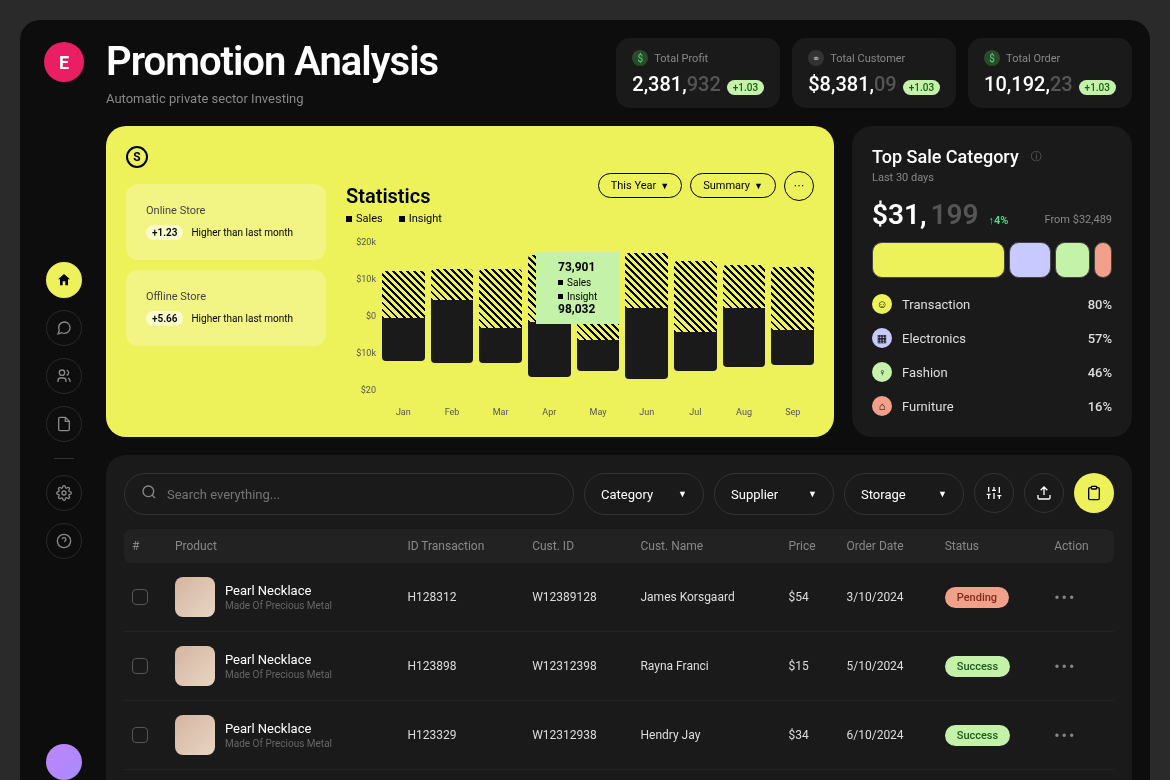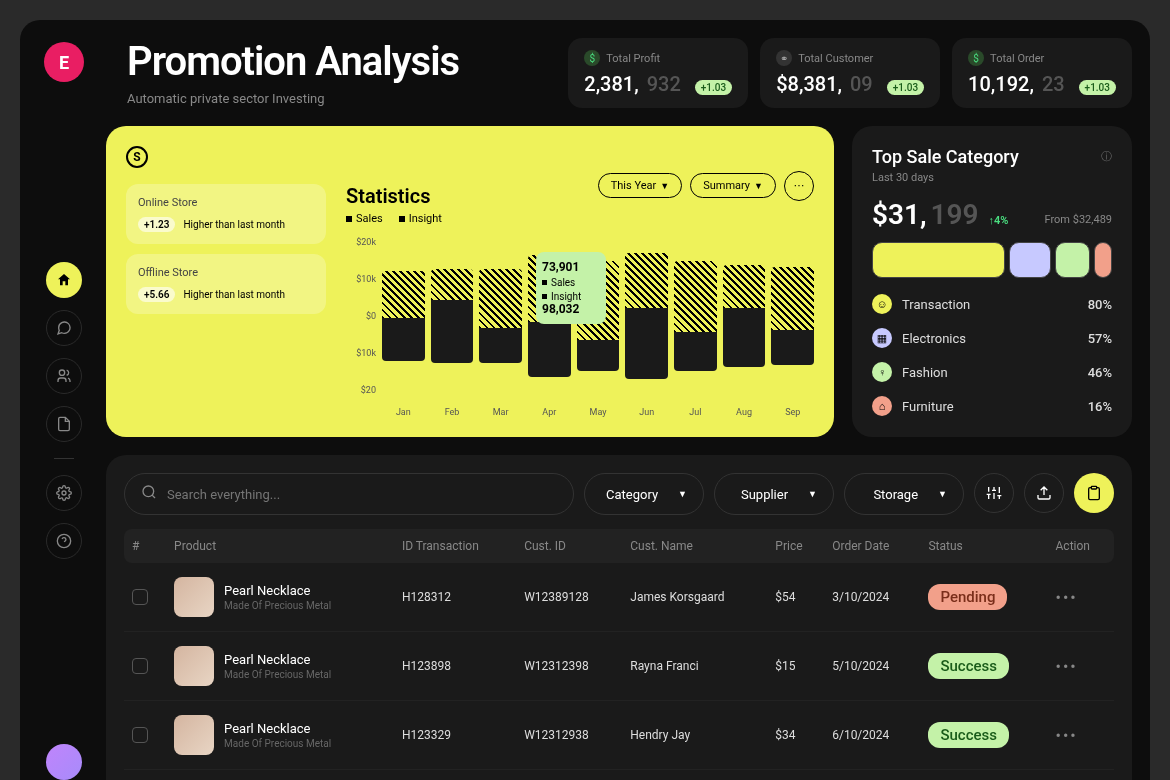--- a/index.html
+++ b/index.html
@@ -6,38 +6,38 @@
 body { background:#2a2a2a; display:flex; justify-content:center; align-items:center; min-height:100vh; padding:20px; }
 .app { width:1170px; height:780px; background:#0d0d0d; border-radius:20px; display:flex; overflow:hidden; padding:18px 18px 0 18px; gap:16px; }
 .sidebar { width:52px; display:flex; flex-direction:column; align-items:center; gap:20px; padding-top:4px; }
 .logo { width:40px; height:40px; background:#e91e63; border-radius:50%; display:flex; align-items:center; justify-content:center; color:#fff; font-weight:bold; font-size:18px; }
 .nav-icons { display:flex; flex-direction:column; gap:12px; margin-top:160px; }
 .nav-icon { width:36px; height:36px; border-radius:50%; display:flex; align-items:center; justify-content:center; color:#888; cursor:pointer; border:1px solid #2a2a2a; }
 .nav-icon.active { background:#eef25a; color:#000; border:none; }
 .nav-divider { width:20px; height:1px; background:#333; margin:4px auto; }
 .avatar { width:36px; height:36px; border-radius:50%; background:linear-gradient(135deg,#c084fc,#a78bfa); margin-top:auto; margin-bottom:20px; }
 .main { flex:1; display:flex; flex-direction:column; gap:18px; overflow:hidden; }
-.header { display:flex; justify-content:space-between; align-items:flex-start; gap:20px;margin-left:21px; }
+.header { display:flex; justify-content:space-between; align-items:flex-start; gap:20px; }
 .title-block h1 { color:#fff; font-size:40px; font-weight:600; letter-spacing:-1px; }
 .title-block p { color:#888; font-size:13px; margin-top:6px; }
 .stats-row { display:flex; gap:12px; }
 .stat-card { background:#1a1a1a; border-radius:14px; padding:12px 16px; min-width:130px; }
 .stat-label { display:flex; align-items:center; gap:6px; color:#888; font-size:11px; margin-bottom:6px; }
 .stat-label-icon { width:16px; height:16px; border-radius:50%; display:flex; align-items:center; justify-content:center; font-size:10px; }
-.stat-value { color:#fff; font-size:20px; font-weight:500; display:flex; align-items:baseline; gap:8px; }
+.stat-value { color:#fff; font-size:20px; font-weight:500; display:flex; align-items:baseline; gap:0; }
 .stat-value .dim { color:#555; }
 .stat-badge { background:#c4f2a8; color:#1a5c1a; font-size:10px; padding:2px 6px; border-radius:10px; margin-left:6px; font-weight:500; }
 .content-row { display:flex; gap:18px; }
 .yellow-panel { background:#eef25a; border-radius:20px; padding:20px; flex:1; display:flex; gap:20px; }
 .store-section { width:200px; }
 .store-header { display:flex; align-items:flex-start; gap:8px; margin-bottom:16px; }
 .store-header-icon { width:22px; height:22px; border:2px solid #000; border-radius:50%; display:flex; align-items:center; justify-content:center; font-size:12px; font-weight:bold; flex-shrink:0; }
 .store-header h3 { font-size:14px; font-weight:600; }
 .store-header p { font-size:10px; color:#555; margin-top:2px; }
-.store-card { background:rgba(255,255,255,0.25); border-radius:12px; padding:12px; margin-bottom:10px; }
+.store-card { background:rgba(255,255,255,0.25); border-radius:12px; padding:20px; margin-bottom:10px; }
 .store-card-label { font-size:11px; color:#444; margin-bottom:4px; }
 .store-card-value { font-size:22px; font-weight:700; }
 .store-card-footer { display:flex; align-items:center; gap:8px; margin-top:8px; font-size:10px; }
 .store-pill { background:rgba(255,255,255,0.6); padding:2px 6px; border-radius:8px; font-weight:600; }
 .chart-section { flex:1; }
 .chart-header { display:flex; justify-content:space-between; align-items:center; margin-bottom:12px; }
 .chart-title h3 { font-size:20px; font-weight:600;margin-top:38px; }
 .legend { display:flex; gap:16px; font-size:11px; margin-top:4px; }
 .legend-item { display:flex; align-items:center; gap:4px; }
 .legend-dot { width:6px; height:6px; }
@@ -45,55 +45,55 @@
 .chart-btn { border:1.5px solid #000; border-radius:20px; padding:5px 12px; font-size:11px; background:transparent; display:flex; align-items:center; gap:4px; cursor:pointer; }
 .chart-btn.icon { width:30px; height:30px; padding:0; justify-content:center; border-radius:50%; }
 .chart { position:relative; height:180px; margin-top:10px; }
 .y-axis { position:absolute; left:0; top:0; bottom:22px; width:30px; display:flex; flex-direction:column; justify-content:space-between; font-size:9px; color:#555; text-align:right; }
 .chart-bars { position:absolute; left:36px; right:0; top:0; bottom:22px; display:flex; gap:6px; align-items:center; }
 .bar-col { flex:1; height:100%; display:flex; flex-direction:column; justify-content:center; position:relative; }
 .bar-top { background:repeating-linear-gradient(45deg,#000 0 2px,transparent 2px 5px); border-radius:4px 4px 0 0; }
 .bar-bot { background:#1a1a1a; border-radius:0 0 4px 4px; }
 .x-axis { position:absolute; left:36px; right:0; bottom:0; display:flex; gap:6px; font-size:9px; color:#555; }
 .x-axis span { flex:1; text-align:center; }
-.tooltip { position:absolute; background:#c4f2a8; border-radius:8px; padding:8px 6px; font-size:10px; top:15px; left:190px; z-index:10; min-width:70px; }
+.tooltip { position:absolute; background:#c4f2a8; border-radius:0; padding:8px 22px; font-size:10px; top:15px; left:190px; z-index:10; min-width:70px; }
 .tooltip .tval { font-weight:700; font-size:12px; }
 .tooltip .trow { display:flex; align-items:center; gap:4px; margin-top:3px; }
 .tooltip .tdot { width:5px; height:5px; background:#000; }
 .side-panel { width:280px; background:#1a1a1a; border-radius:20px; padding:20px; }
-.side-panel h3 { color:#fff; font-size:18px; font-weight:500; display:flex; align-items:center; gap:12px;justify-content:space-between; }
+.side-panel h3 { color:#fff; font-size:18px; font-weight:500; display:flex; align-items:center; gap:12px; }
 .side-panel .sub { color:#888; font-size:11px; margin-top:4px; }
 .big-value { color:#fff; font-size:28px; font-weight:600; margin-top:14px; display:flex; align-items:baseline; gap:4px; }
 .big-value .dim { color:#555; }
 .growth { color:#4ade80; font-size:11px; margin-left:6px; }
 .from-text { color:#888; font-size:11px; text-align:right; margin-top:-18px; }
 .color-bar { display:flex; gap:4px; margin-top:16px; height:36px; }
 .color-seg { border-radius:10px; border:1px solid #444; }
 .cat-list { margin-top:16px; display:flex; flex-direction:column; gap:14px; }
 .cat-row { display:flex; align-items:center; gap:10px; color:#ddd; font-size:13px; }
 .cat-icon { width:20px; height:20px; border-radius:50%; display:flex; align-items:center; justify-content:center; font-size:11px; }
 .cat-pct { margin-left:auto; font-weight:500; }
 .table-section { background:#1a1a1a; border-radius:20px; padding:18px; flex:1; overflow:hidden; display:flex; flex-direction:column; }
 .table-controls { display:flex; gap:10px; margin-bottom:14px; }
 .search-box { flex:1; background:transparent; border:1px solid #333; border-radius:24px; padding:10px 16px; display:flex; align-items:center; gap:10px; color:#888; }
 .search-box input { background:transparent; border:none; outline:none; color:#d946ef; flex:1; font-size:13px; }
-.filter-btn { background:transparent; border:1px solid #333; border-radius:24px; padding:10px 16px; color:#fff; font-size:13px; display:flex; align-items:center; gap:20px; cursor:pointer; min-width:120px; justify-content:flex-end; }
+.filter-btn { background:transparent; border:1px solid #333; border-radius:24px; padding:10px 16px; color:#fff; font-size:13px; display:flex; align-items:center; gap:20px; cursor:pointer; min-width:120px; justify-content:space-between; }
 .icon-btn { width:40px; height:40px; border:1px solid #333; border-radius:50%; display:flex; align-items:center; justify-content:center; color:#fff; cursor:pointer; background:transparent; }
 .icon-btn.yellow { background:#eef25a; color:#000; border:none; }
 table { width:100%; border-collapse:collapse; }
 thead th { text-align:left; color:#888; font-size:12px; font-weight:400; padding:10px 8px; background:#222; }
 thead th:first-child { border-radius:8px 0 0 8px; }
 thead th:last-child { border-radius:0 8px 8px 0; }
 tbody td { padding:14px 8px; color:#ddd; font-size:12px; border-bottom:1px solid #222; }
 .checkbox { width:16px; height:16px; border:1.5px solid #555; border-radius:4px; cursor:pointer; }
 .product-cell { display:flex; align-items:center; gap:10px; }
 .product-img { width:40px; height:40px; border-radius:8px; background:linear-gradient(135deg,#d4b5a0,#e8d5c4); }
 .product-name { color:#fff; font-size:13px; }
 .product-desc { color:#666; font-size:10px; margin-top:2px; }
-.status-pill { padding:4px 12px; border-radius:12px; font-size:15px; font-weight:500; display:inline-block; }
+.status-pill { padding:4px 12px; border-radius:12px; font-size:11px; font-weight:500; display:inline-block; }
 .status-pending { background:#f2a08a; color:#7a2e1a; }
 .status-success { background:#c4f2a8; color:#1a5c1a; }
 .action-dots { color:#888; cursor:pointer; font-size:16px; letter-spacing:2px; }
 .chev { font-size:9px; }
 </style>
 </head>
 <body>
 
 <div class="app">
   <div class="sidebar">

